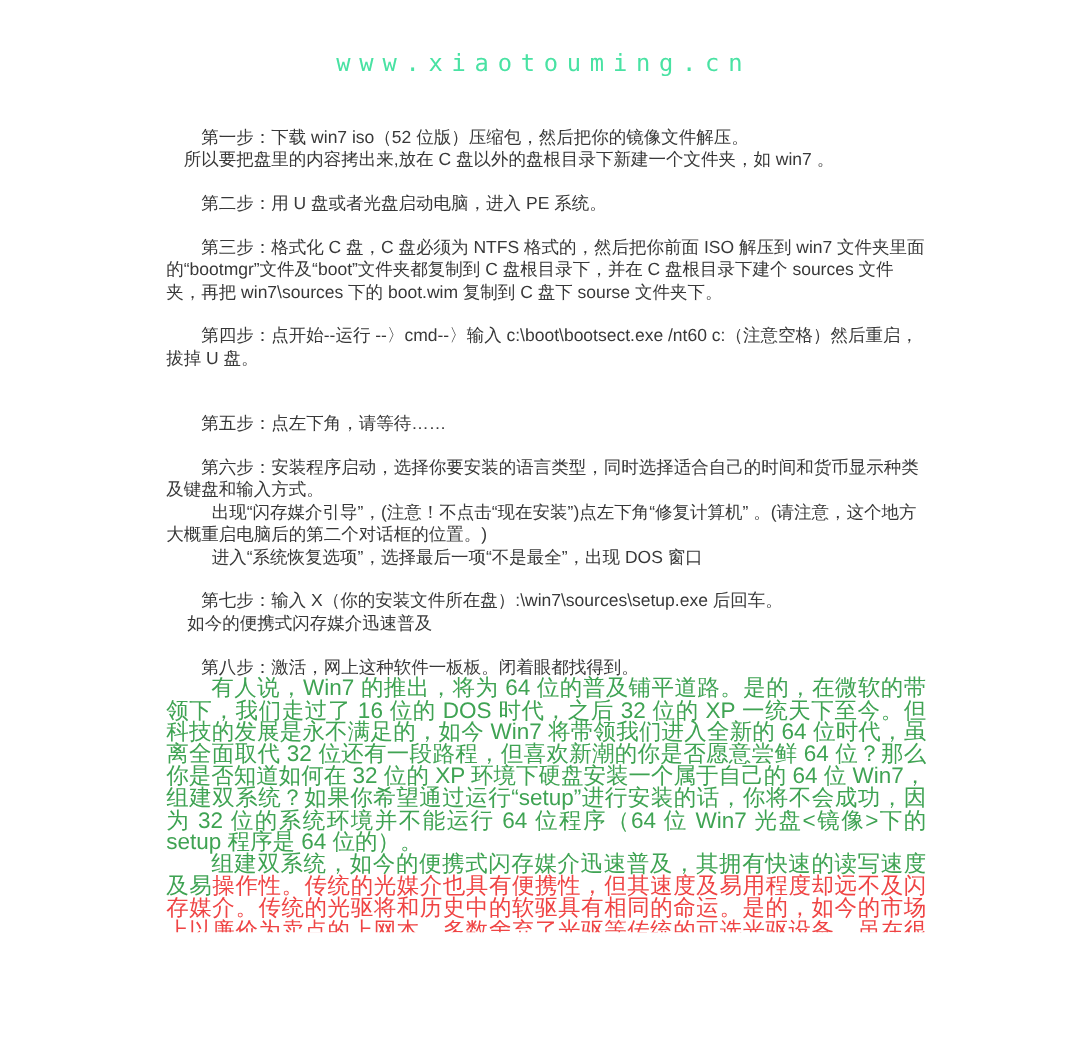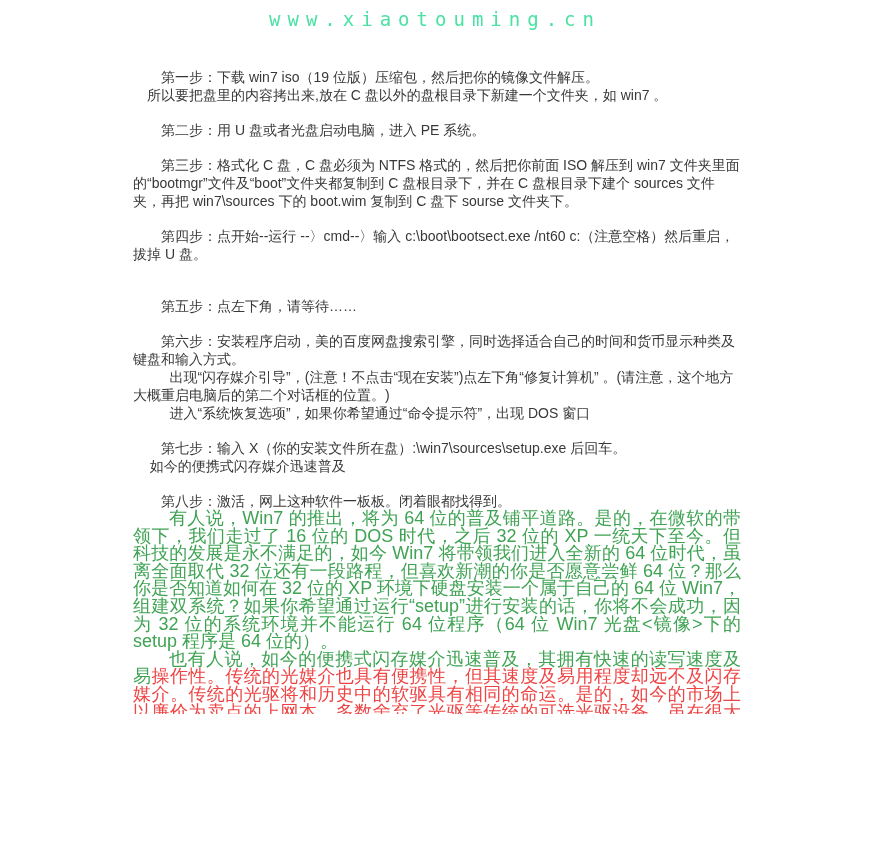--- a/index.html
+++ b/index.html
@@ -3,20 +3,21 @@
 <meta charset="utf-8">
 <style>
   html, body { margin: 0; padding: 0; background: #ffffff; }
   .page {
     position: relative;
     width: 870px;
     height: 714px;
     background: #ffffff;
     font-family: "Liberation Sans", "DejaVu Sans", sans-serif;
     overflow: hidden;
+    margin-top: 32px;
   }
   
   .site-url {
     position: absolute;
     top: 8px;
     left: 0;
     width: 100%;
     text-align: center;
     font-family: "DejaVu Sans Mono", monospace;
     font-size: 19px;
@@ -85,37 +86,37 @@
   }
 </style>
 </head>
 <body>
 
 <div class="page">
 
   <div class="site-url">www.xiaotouming.cn</div>
 
   <div class="doc-body">
-    <p class="ind2">第一步：下载 win7 iso（19 位版）压缩包，然后把你的镜像文件解压。</p>
+    <p class="ind2">第一步：下载 win7 iso（52 位版）压缩包，然后把你的镜像文件解压。</p>
     <p class="ind1">所以要把盘里的内容拷出来,放在 C 盘以外的盘根目录下新建一个文件夹，如 win7 。</p>
     <p class="ind2 gap">第二步：用 U 盘或者光盘启动电脑，进入 PE 系统。</p>
     <p class="ind2 gap">第三步：格式化 C 盘，C 盘必须为 NTFS 格式的，然后把你前面 ISO 解压到 win7 文件夹里面的“bootmgr”文件及“boot”文件夹都复制到 C 盘根目录下，并在 C 盘根目录下建个 sources 文件夹，再把 win7\sources 下的 boot.wim 复制到 C 盘下 sourse 文件夹下。</p>
     <p class="ind2 gap">第四步：点开始--运行 --〉cmd--〉输入 c:\boot\bootsect.exe /nt60 c:（注意空格）然后重启，拔掉 U 盘。</p>
     <p class="ind2 gap2">第五步：点左下角，请等待……</p>
-    <p class="ind2 gap">第六步：安装程序启动，美的百度网盘搜索引擎，同时选择适合自己的时间和货币显示种类及键盘和输入方式。</p>
+    <p class="ind2 gap">第六步：安装程序启动，选择你要安装的语言类型，同时选择适合自己的时间和货币显示种类及键盘和输入方式。</p>
     <p class="ind25">出现“闪存媒介引导”，(注意！不点击“现在安装”)点左下角“修复计算机” 。(请注意，这个地方大概重启电脑后的第二个对话框的位置。)</p>
-    <p class="ind25">进入“系统恢复选项”，如果你希望通过“命令提示符”，出现 DOS 窗口</p>
+    <p class="ind25">进入“系统恢复选项”，选择最后一项“不是最全”，出现 DOS 窗口</p>
     <p class="ind2 gap">第七步：输入 X（你的安装文件所在盘）:\win7\sources\setup.exe 后回车。</p>
     <p class="ind15">如今的便携式闪存媒介迅速普及</p>
     <p class="ind2 gap">第八步：激活，网上这种软件一板板。闭着眼都找得到。</p>
   </div>
 
   <div class="essay-block">
     <p class="ind2 txt-green">有人说，Win7 的推出，将为 64 位的普及铺平道路。是的，在微软的带领下，我们走过了 16 位的 DOS 时代，之后 32 位的 XP 一统天下至今。但科技的发展是永不满足的，如今 Win7 将带领我们进入全新的 64 位时代，虽离全面取代 32 位还有一段路程，但喜欢新潮的你是否愿意尝鲜 64 位？那么你是否知道如何在 32 位的 XP 环境下硬盘安装一个属于自己的 64 位 Win7，组建双系统？如果你希望通过运行“setup”进行安装的话，你将不会成功，因为 32 位的系统环境并不能运行 64 位程序（64 位 Win7 光盘&lt;镜像&gt;下的 setup 程序是 64 位的）。</p>
-    <p class="ind2"><span class="txt-green">也有人说，如今的便携式闪存媒介迅速普及，其拥有快速的读写速度及易</span><span class="txt-blue">操作性。传统的光媒介也具有便携性，但其速度及易用程度却远不及闪存媒介。传统的光驱将和历史中的软驱具有相同的命运。是的，如今的市场上以廉价为卖点的上网本，多数舍弃了光驱等传统的可选光驱设备，虽在很大程度上是为了节省成本，但也在一定程度上为淘汰一些非必备的光驱设备迈出了更大的步伐。那么你是否知道如何能在没有光驱的情况下将原有的 XP 删除全新安装一个 Win7？如果你希望通过 U 盘等闪存媒介进行安装，你有可能会成功，但不要忽略了一点，闪存媒介引导（启动）计算机需要硬件（主板）的支持。</span></p>
+    <p class="ind2"><span class="txt-green">组建双系统，如今的便携式闪存媒介迅速普及，其拥有快速的读写速度及易</span><span class="txt-blue">操作性。传统的光媒介也具有便携性，但其速度及易用程度却远不及闪存媒介。传统的光驱将和历史中的软驱具有相同的命运。是的，如今的市场上以廉价为卖点的上网本，多数舍弃了光驱等传统的可选光驱设备，虽在很大程度上是为了节省成本，但也在一定程度上为淘汰一些非必备的光驱设备迈出了更大的步伐。那么你是否知道如何能在没有光驱的情况下将原有的 XP 删除全新安装一个 Win7？如果你希望通过 U 盘等闪存媒介进行安装，你有可能会成功，但不要忽略了一点，闪存媒介引导（启动）计算机需要硬件（主板）的支持。</span></p>
   </div>
 
   <div class="footer">
     <div class="brand">小透明网盘搜索</div>
     <div class="slogan">
       <div>不是最全,但一定会是最</div>
       <div>美的百度网盘搜索引擎</div>
     </div>
   </div>
 

